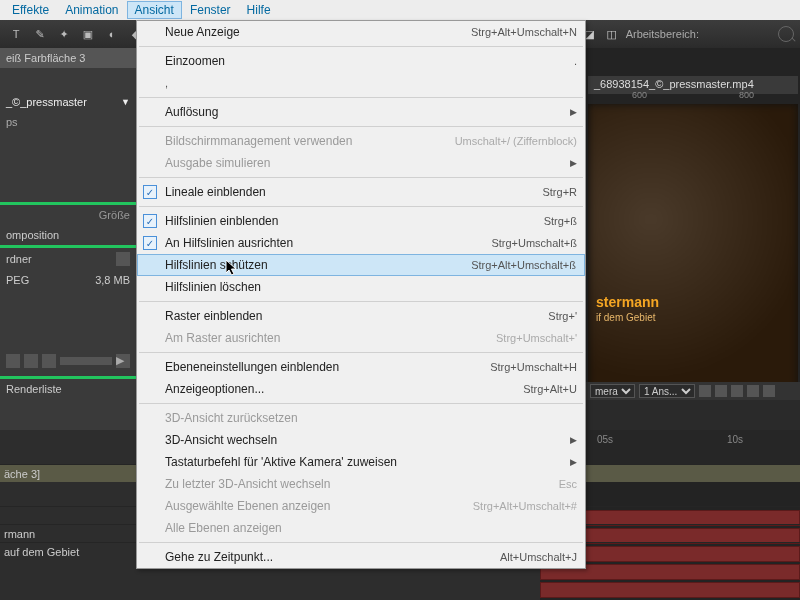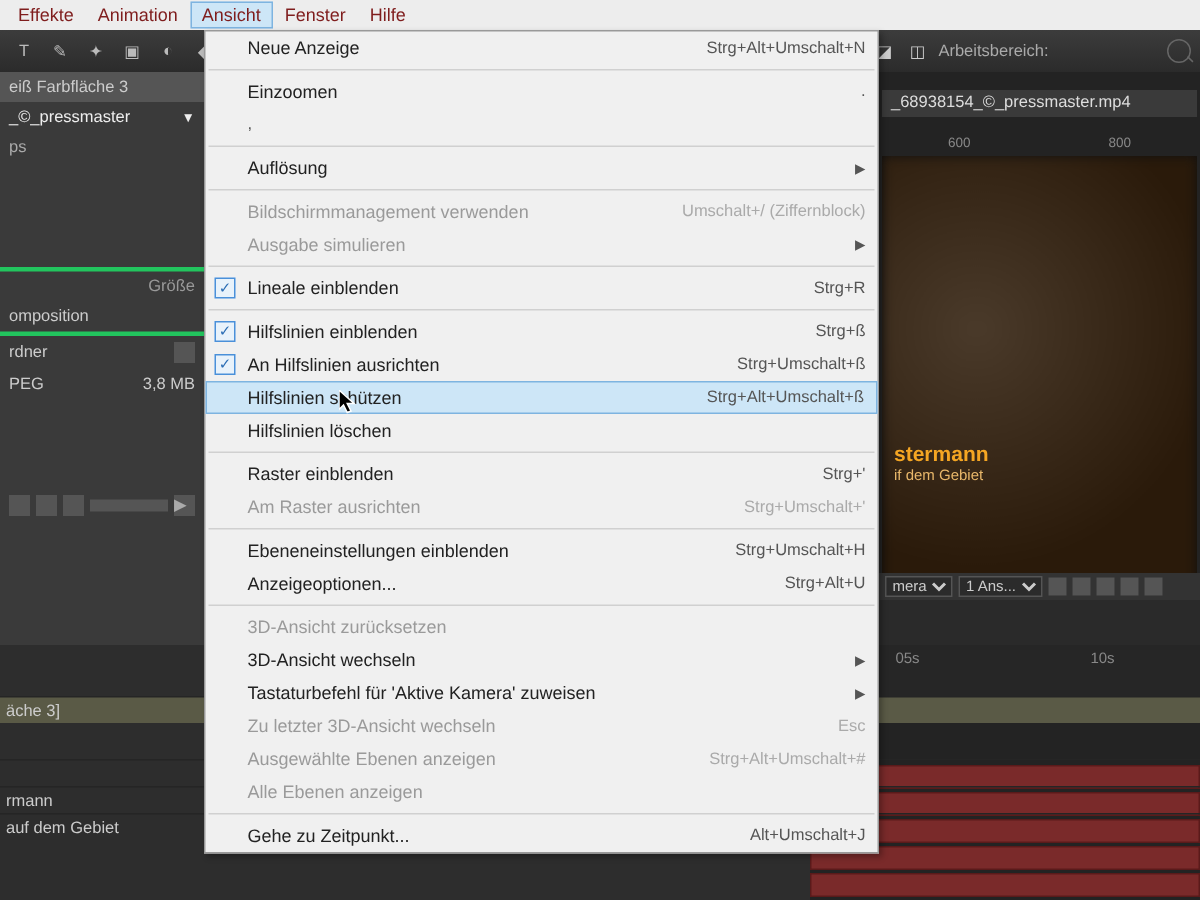--- a/index.html
+++ b/index.html
@@ -1,33 +1,33 @@
 <!DOCTYPE html>
 <html><head>
 <meta charset="utf-8">
 <style>
   * { margin: 0; padding: 0; box-sizing: border-box; font-family: "Segoe UI", Tahoma, sans-serif; }
   body { background: #2a2a2a; overflow: hidden; width: 800px; height: 600px; position: relative; }
 
-  .menubar { height: 20px; background: #ededed; display: flex; align-items: center; padding-left: 4px; font-size: 12px; color: #7f1d1d; }
+  .menubar { height: 20px; background: #ededed; display: flex; align-items: center; padding-left: 4px; font-size: 12px; color: #0369a1; }
   .menubar .mitem { padding: 2px 8px; cursor: default; }
   .menubar .mitem.open { background: #cde6f7; border: 1px solid #7eb4e0; padding: 1px 7px; }
 
   .toolbar { height: 28px; background: linear-gradient(#3c3c3c,#2b2b2b); display: flex; align-items: center; color: #ccc; font-size: 11px; position: relative; padding-left: 4px; }
   .toolbar .ticon { width: 16px; height: 16px; margin: 0 4px; color: #bbb; display:flex;align-items:center;justify-content:center;}
   .toolbar .right { position: absolute; right: 6px; display: flex; align-items: center; gap: 6px; }
   .toolbar .icon16 { width: 16px; height: 16px; display:flex;align-items:center;justify-content:center;}
   .toolbar .wslabel { color: #aaa; }
   .toolbar select { background: #2b2b2b; color: #ccc; border: 1px solid #555; font-size: 11px; height: 18px; margin-top: 48px; }
   .toolbar .search { width:16px;height:16px;border:1px solid #666;border-radius:8px;position:relative;}
   .toolbar .search::after{content:"";position:absolute;width:5px;height:1px;background:#666;right:-3px;bottom:1px;transform:rotate(45deg);}
 
   .left-col { position: absolute; left: 0; top: 48px; width: 136px; bottom: 0; background: #3a3a3a; color: #ccc; font-size: 11px; }
   .lc-row { padding: 4px 6px; display:flex; justify-content:space-between; align-items:center;}
-  .lc-title { color:#eee; display:flex; align-items:center; gap:4px;}
+  .lc-title { color:#eee; display:flex; align-items:center; gap:4px;margin-top:24px;}
   .lc-title .tri{font-size:9px;}
   .lc-sub { color:#aaa; }
   .lc-head { color:#999; padding: 4px 6px; display:flex; justify-content:space-between;}
   .lc-line { border-top:3px solid #22c55e; }
   .iconsrow { display:flex; gap:4px; padding:4px 6px;}
   .iconsrow span{width:14px;height:14px;background:#555;}
   .iconsrow .widebar{flex:1;background:#555;height:8px;margin-top:3px;}
 
   .dropdown { position: absolute; left: 136px; top: 20px; width: 450px; background: #f0f0f0; border: 1px solid #999; box-shadow: 2px 2px 4px rgba(0,0,0,.3); font-size: 12px; color: #222; z-index: 100; }
   .dropdown .drow { display: flex; align-items: center; height: 22px; padding: 0 8px 0 28px; position: relative; cursor: default; gap: 24px; }
@@ -35,21 +35,21 @@
   .dropdown .drow.sep { height: 1px; background: #d0d0d0; margin: 3px 2px; padding: 0; }
   .dropdown .drow.highlight { background: #cde6f7; border: 1px solid #7eb4e0; padding-left:27px; height:22px;}
   .dropdown .drow .label { flex: 1; }
   .dropdown .drow .shortcut { color: #555; font-size: 11px;}
   .dropdown .drow.disabled .shortcut { color:#aaa;}
   .dropdown .drow .submenu-arrow { font-size: 9px; color:#555; margin-left:6px;}
   .dropdown .drow .check { position: absolute; left: 6px; width:14px;height:14px; border:1px solid #4a90d9; background: #e8f2fb; display:flex; align-items:center; justify-content:center; font-size:10px; color:#2a6db5;}
   .cursor { position:absolute; width:12px; height:18px; z-index:200; pointer-events:none; }
 
   .preview { position:absolute; right:0; top:48px; width:214px; height:352px; background:#232323; }
-  .preview .tab{position:absolute;top:12px;left:2px;right:2px;height:18px;background:#3a3a3a;color:#ddd;font-size:11px;padding:2px 6px;overflow:hidden;white-space:nowrap;}
+  .preview .tab{position:absolute;top:28px;left:2px;right:2px;height:18px;background:#3a3a3a;color:#ddd;font-size:11px;padding:2px 6px;overflow:hidden;white-space:nowrap;}
   .preview .ruler{position:absolute;top:40px;left:0;right:0;height:16px;color:#888;font-size:9px;display:flex;justify-content:space-around;padding-top:2px;}
   .preview .frame{position:absolute;top:56px;left:2px;right:2px;bottom:8px;background:#111;overflow:hidden;}
   .preview .blur1{position:absolute;inset:0;background:radial-gradient(circle at 30% 40%, #4a3a2a 0%, #2a1a0a 70%);filter:blur(4px);}
   .preview .caption{position:absolute;left:8px;top:190px;font-size:14px;color:#f5a623;font-weight:600;}
   .preview .caption2{position:absolute;left:8px;top:208px;font-size:10px;color:#e8b76a;}
   .preview .footer{position:absolute;left:0;right:0;bottom:0;height:18px;background:#333;display:flex;align-items:center;gap:4px;padding:0 4px;}
   .preview .footer select{background:#2b2b2b;color:#ccc;border:1px solid#555;font-size:10px;height:14px;}
   .preview .footer .fic{width:12px;height:12px;background:#555;}
 
   .timeline { position:absolute; left:0; right:0; bottom:0; height:170px; background:#2d2d2d; color:#ccc; font-size:11px;}
@@ -119,20 +119,23 @@
       <span>3,8 MB</span>
   </div>
   <div style="height:60px"></div>
   <div class="iconsrow">
     <span></span>
     <span></span>
     <span></span>
     <span class="widebar"></span>
     <span style="color:#aaa;">▶</span>
   </div>
+  <div class="lc-row lc-line" style="margin-top:4px;">
+      <span>Renderliste</span>
+    </div>
 </div>
 
 <div class="dropdown" id="dropdown">
     <div class="drow">
       <span class="label">Neue Anzeige</span>
       <span class="shortcut">Strg+Alt+Umschalt+N</span>
     </div>
     <div class="drow sep"></div>
     <div class="drow">
       <span class="label">Einzoomen</span>

